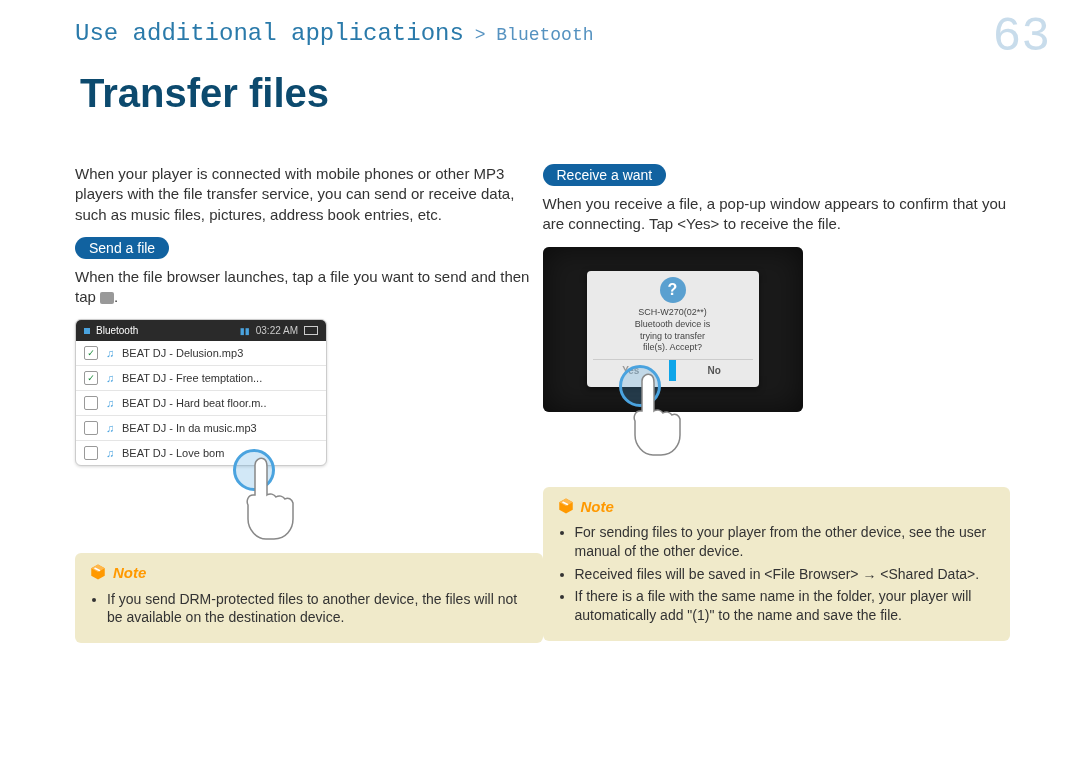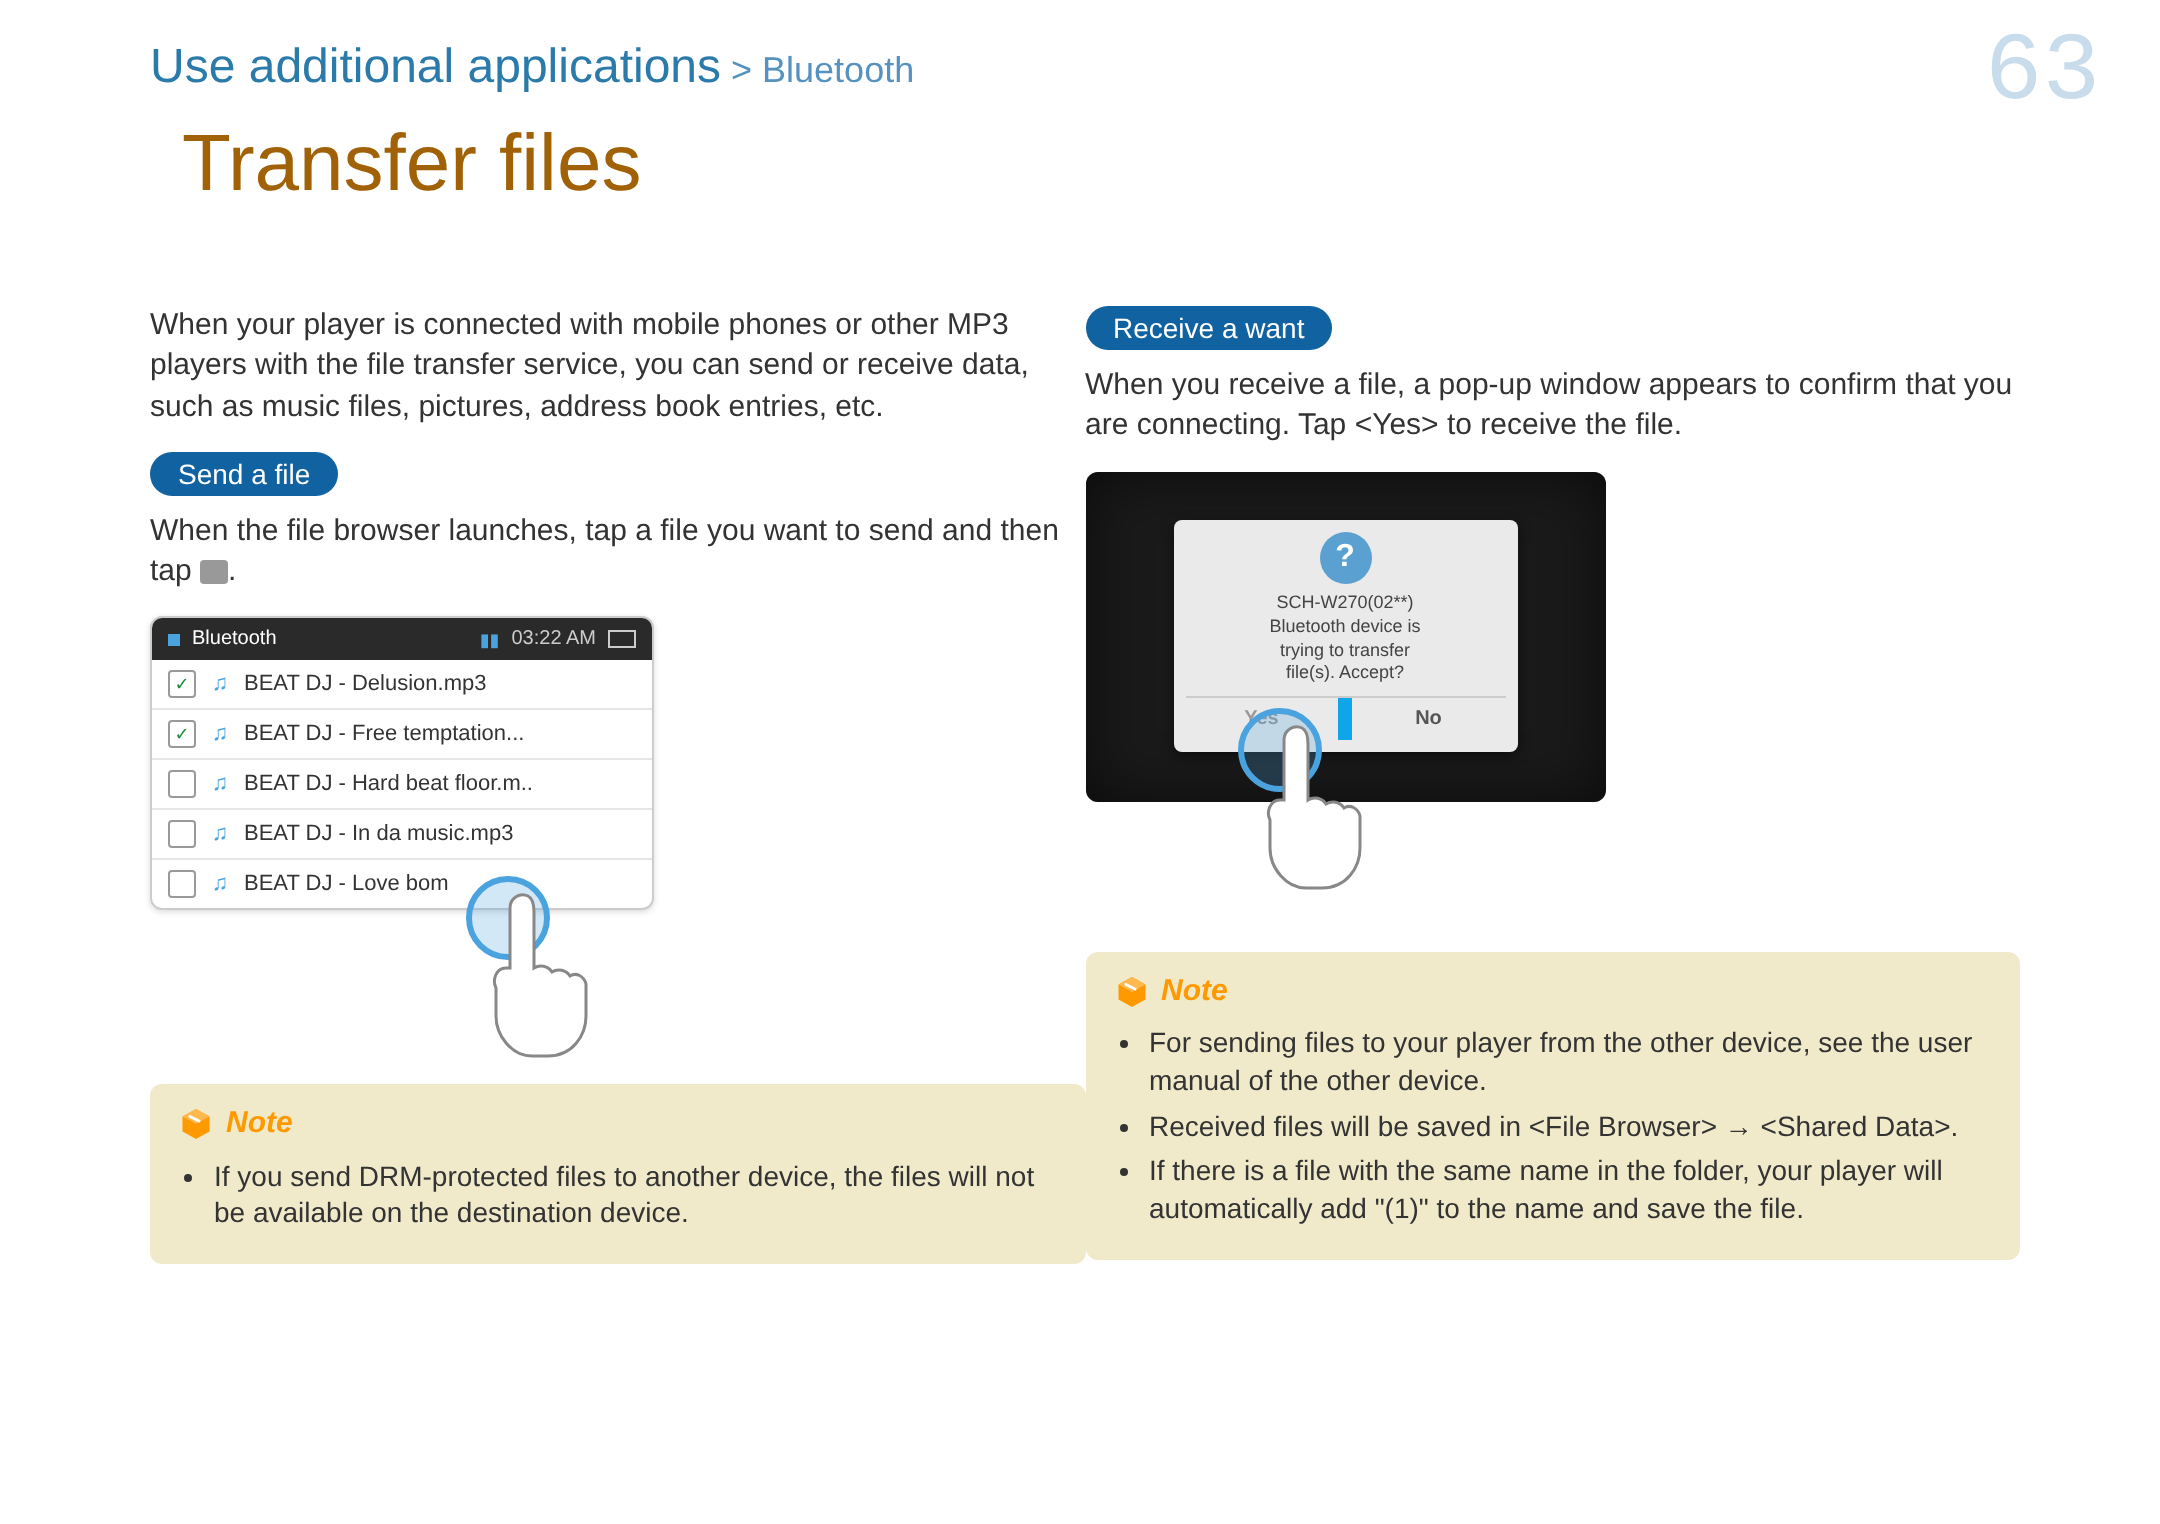--- a/index.html
+++ b/index.html
@@ -11,43 +11,43 @@
     font-family: Arial, Helvetica, sans-serif;
     color: #333;
     position: relative;
     overflow: hidden;
   }
   .page {
     padding: 20px 70px 20px 75px;
     position: relative;
   }
   .breadcrumb {
-    font-family: Liberation Sans, sans-serif;
+    font-family: Liberation Mono, monospace;
     font-size: 24px;
     color: #2a7aaa;
-    margin-bottom: 12px;
+    margin-bottom: 24px;
   }
   .breadcrumb .secondary {
     font-size: 18px;
     color: #5592c0;
   }
   .page-number {
     position: absolute;
     top: 10px;
     right: 30px;
     font-family: Liberation Mono, monospace;
     font-size: 48px;
     color: #c8dceb;
     font-weight: normal;
   }
   .page-title {
     font-size: 40px;
-    color: #a16207;
-    font-weight: normal;
-    margin: 10px 0 8px 16px;
+    color: #0c4a6e;
+    font-weight: bold;
+    margin: 10px 0 8px 5px;
   }
   .columns {
     display: flex;
     margin-top: 48px;
   }
   .col {
     flex: 1;
     min-width: 0;
   }
   .body-text {
@@ -198,21 +198,21 @@
   .note-box {
     background: #f0eaca;
     border-radius: 6px;
     padding: 10px 14px 12px 14px;
     margin-top: 14px;
     font-size: 14px;
     line-height: 1.35;
   }
   .note-header {
     display: flex;
-    align-items: center;
+    align-items: flex-start;
     gap: 6px;
     color: #ff9900;
     font-weight: bold;
     font-style: italic;
     font-size: 15px;
     margin-bottom: 6px;
   }
   .note-cube {
     width: 18px;
     height: 18px;

